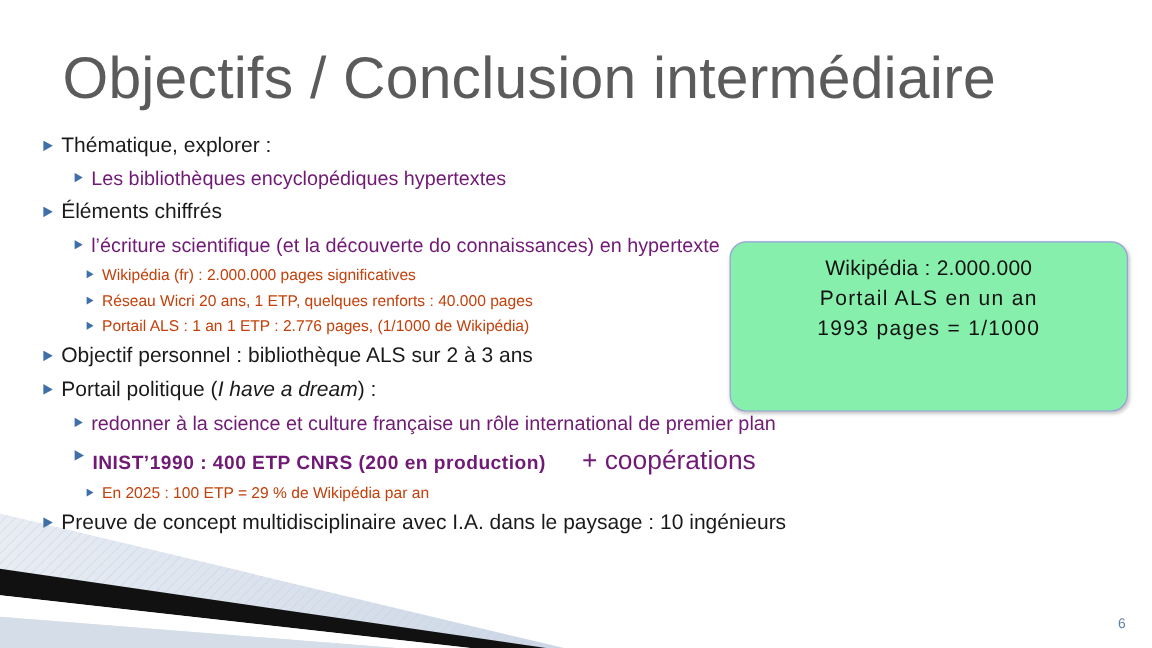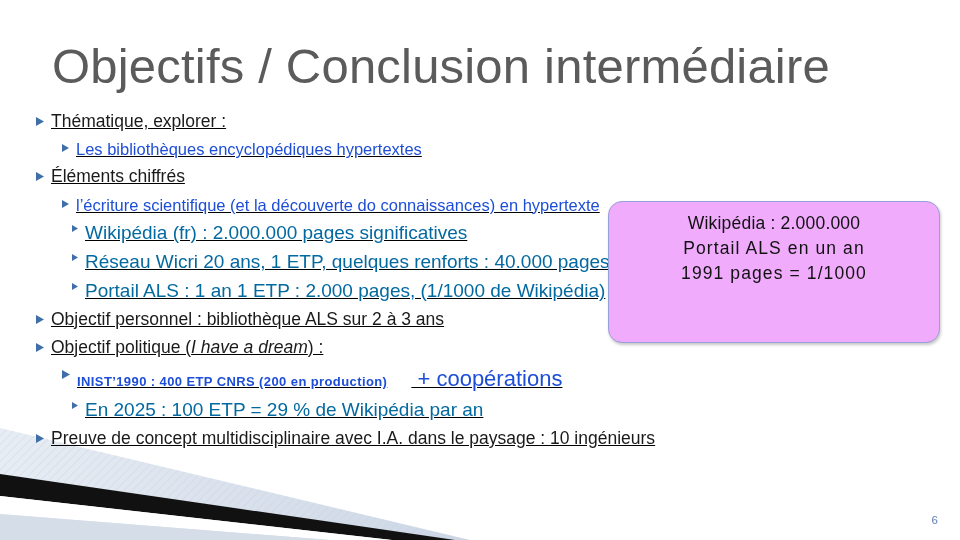--- a/index.html
+++ b/index.html
@@ -38,63 +38,62 @@
     letter-spacing: 0.2px;
     white-space: nowrap;
   }
 
   
   .content {
     position: absolute;
     left: 36px;
     top: 108px;
     width: 890px;
-    text-decoration: underline;
   }
   .row {
     display: flex;
     align-items: flex-start;
     line-height: 1.25;
   }
   .bullet {
     flex: 0 0 auto;
     color: #3f6fa8;
     display: inline-block;
     margin-right: 7px;
     line-height: 1;
   }
   .bullet svg { display: block; }
 
   
   .lvl1 { margin-left: 0px; font-size: 17.5px; color: #1a1a1a; padding: 3.2px 0; }
   .lvl1 .bullet { margin-top: 6px; }
   
-  .lvl2 { margin-left: 26px; font-size: 16.5px; color: #1d4ed8; padding: 3.2px 0; }
+  .lvl2 { margin-left: 26px; font-size: 16.5px; color: #701a75; padding: 3.2px 0; }
   .lvl2 .bullet { margin-top: 5px; }
   
-  .lvl3 { margin-left: 36px; font-size: 19px; color: #0369a1; padding: 2.6px 0; }
+  .lvl3 { margin-left: 36px; font-size: 13px; color: #c2410c; padding: 2.6px 0; }
   .lvl3 .bullet { margin-top: 4px; }
 
   .txt { display: inline; }
   .ital { font-style: italic; }
   .bold-big {
     font-weight: bold;
-    font-size: 13px;
+    font-size: 16px;
     letter-spacing: 0.4px;
   }
   .reg-after { font-weight: normal; font-size: 22px; padding-left: 24px; }
 
   
   .callout {
     position: absolute;
     left: 608px;
     top: 201px;
     width: 332px;
     height: 142px;
-    background: #f0abfc;
+    background: #86efac;
     border: 1.6px solid #97a0da;
     border-radius: 14px;
     box-shadow: 1px 2px 3px rgba(0,0,0,0.22);
     box-sizing: border-box;
     padding: 9px 10px 0 10px;
     text-align: center;
   }
   .callout-line {
     font-size: 17.5px;
     color: #111111;
@@ -192,43 +191,51 @@
     </span>
     <span class="txt">Réseau Wicri 20 ans, 1 ETP, quelques renforts : 40.000 pages</span>
   </div>
 
   <div class="row lvl3">
     <span class="bullet">
       <svg width="6" height="7" viewBox="0 0 6 7">
           <polygon points="0,0 6,3.5 0,7" fill="#3f6fa8"></polygon>
         </svg>
     </span>
-    <span class="txt">Portail ALS : 1 an 1 ETP : 2.000 pages, (1/1000 de Wikipédia)</span>
+    <span class="txt">Portail ALS : 1 an 1 ETP : 2.776 pages, (1/1000 de Wikipédia)</span>
   </div>
 
   <div class="row lvl1">
     <span class="bullet">
       <svg width="8" height="9" viewBox="0 0 8 9">
           <polygon points="0,0 8,4.5 0,9" fill="#3f6fa8"></polygon>
         </svg>
     </span>
     <span class="txt">Objectif personnel : bibliothèque ALS sur 2 à 3 ans</span>
   </div>
 
   <div class="row lvl1">
     <span class="bullet">
       <svg width="8" height="9" viewBox="0 0 8 9">
           <polygon points="0,0 8,4.5 0,9" fill="#3f6fa8"></polygon>
         </svg>
     </span>
     <span class="txt">
-      <span>Objectif politique (</span><span class="ital">I  have  a  dream</span><span>) :</span>
-    </span>
-  </div>
-
+      <span>Portail politique (</span><span class="ital">I  have  a  dream</span><span>) :</span>
+    </span>
+  </div>
+
+  <div class="row lvl2">
+    <span class="bullet">
+      <svg width="7" height="8" viewBox="0 0 7 8">
+          <polygon points="0,0 7,4 0,8" fill="#3f6fa8"></polygon>
+        </svg>
+    </span>
+    <span class="txt">redonner à la science et culture française un rôle international de premier plan</span>
+  </div>
 
   <div class="row lvl2">
     <span class="bullet">
       <svg width="8" height="9" viewBox="0 0 8 9">
           <polygon points="0,0 8,4.5 0,9" fill="#3f6fa8"></polygon>
         </svg>
     </span>
     <span class="txt">
       <span class="bold-big">INIST’1990  :  400  ETP  CNRS  (200  en  production)</span><span class="reg-after"> + coopérations</span>
     </span>
@@ -250,16 +257,16 @@
         </svg>
     </span>
     <span class="txt">Preuve de concept multidisciplinaire avec I.A. dans le paysage : 10 ingénieurs</span>
   </div>
 
 </div>
 
 <div class="callout">
   <div class="callout-line plain">Wikipédia : 2.000.000</div>
   <div class="callout-line b">Portail  ALS  en  un  an</div>
-  <div class="callout-line b">1991  pages  =  1/1000</div>
+  <div class="callout-line b">1993  pages  =  1/1000</div>
 </div>
 
 <div class="page-num">6</div>
 
 </body></html>

